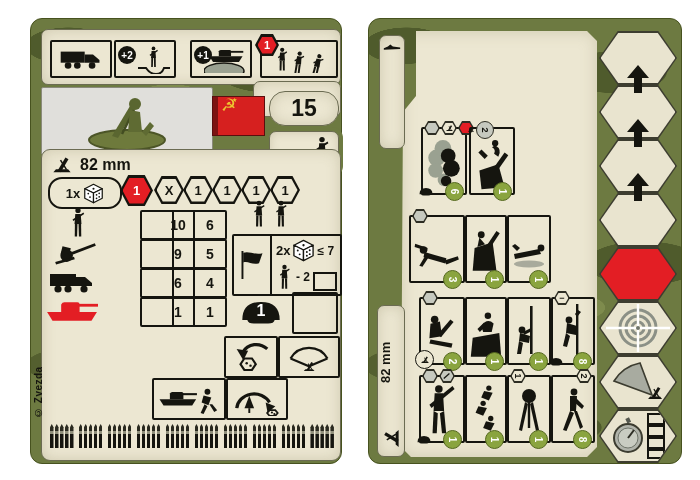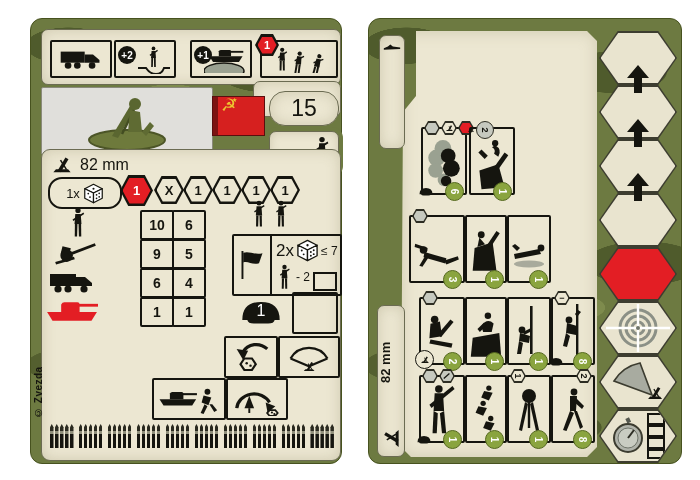--- a/index.html
+++ b/index.html
@@ -16,21 +16,21 @@
           radial-gradient(ellipse 75px 28px at 60% 92%, #4f5b2c 0 60%, transparent 61%),
           radial-gradient(ellipse 60px 24px at 45% 18%, #7e8b4d 0 60%, transparent 61%),
           radial-gradient(ellipse 55px 22px at 65% 65%, #7e8b4d 0 60%, transparent 61%);}
   #left-card{left:30px;top:18px;width:310px;height:444px;}
   #right-card{left:368px;top:18px;width:312px;height:444px;}
   .cream{position:absolute;background:#ece7d2;border:1px solid #6b6b52;border-radius:7px;
          box-shadow:inset 0 0 14px rgba(120,110,70,.25);}
   .punch{box-shadow:0 0 0 4px #6d7a41, inset 0 0 10px rgba(120,110,70,.25);}
   .kbox{position:absolute;border:2px solid #15150f;border-radius:2px;}
   .abs{position:absolute;}
-  .b{font-weight:normal;}
+  .b{font-weight:bold;}
   .ctr{display:flex;align-items:center;justify-content:center;}
   
   .hexo{position:absolute;width:30px;height:28px;
         clip-path:polygon(25% 0,75% 0,100% 50%,75% 100%,25% 100%,0 50%);background:#15150f;}
   .hexo .in{position:absolute;inset:2.5px;clip-path:polygon(25% 0,75% 0,100% 50%,75% 100%,25% 100%,0 50%);
         background:#ece7d2;display:flex;align-items:center;justify-content:center;
         font-weight:bold;font-size:13px;}
   .hexo.red .in{background:#e31e24;color:#fff;}
   
   .mhex{position:relative;width:16px;height:14px;
@@ -52,21 +52,21 @@
   
   .abox{position:absolute;border:2px solid #15150f;border-radius:2px;z-index:4;}
   .cost{position:absolute;right:1px;bottom:-8px;width:17px;height:17px;border-radius:50%;
         background:#8aa43f;border:1px solid #55691f;color:#fff;font-size:10px;font-weight:bold;
         display:flex;align-items:center;justify-content:center;transform:rotate(90deg);z-index:5;}
   .badges{position:absolute;top:-8px;left:1px;display:flex;gap:1px;z-index:5;}
   .ccirc{position:relative;width:16px;height:16px;border-radius:50%;background:#c6c9bf;
         border:1.5px solid #2e2e24;display:flex;align-items:center;justify-content:center;
         font-size:9px;font-weight:bold;}
   .mini-helmet{position:absolute;left:-5px;bottom:-4px;z-index:6;}
-  .cellv{display:flex;align-items:center;justify-content:center;font-weight:bold;font-size:14px;}
+  .cellv{display:flex;align-items:center;justify-content:center;font-weight:bold;font-size:14px;padding-left:21px;}
   .ammo-group{display:flex;gap:1.5px;}
   .bullet{width:3.5px;height:24px;
         background:linear-gradient(#2a2a20 0 30%, #90907c 30% 40%, #15150f 40% 100%);
         clip-path:polygon(50% 0,100% 14%,100% 100%,0 100%,0 14%);}
   .copyright{position:absolute;left:2px;top:336px;width:15px;height:74px;z-index:6;
         writing-mode:vertical-rl;transform:rotate(180deg);
         font-size:10px;font-weight:bold;color:#15150f;text-align:center;letter-spacing:.5px;}
   svg{display:block;}
 </style>
 </head>
@@ -299,21 +299,21 @@
     </div>
 
     <div class="kbox" style="left:190px;top:84px;width:106px;height:58px;display:flex;">
       <div style="width:36px;border-right:2px solid #15150f;display:flex;align-items:center;justify-content:center;">
         <svg width="28" height="40" viewBox="0 0 32 36" fill="#15150f">
             <use href="#sym-flag"></use>
           </svg>
       </div>
       <div style="flex:1;position:relative;">
         <div class="abs" style="left:4px;top:3px;display:flex;align-items:center;gap:2px;">
-          <span class="b" style="font-size:17px;">2x</span>
+          <span class="b" style="font-size:13px;">2x</span>
           <svg width="23" height="23" viewBox="0 0 24 24">
               <use href="#sym-die"></use>
             </svg>
           <span class="b" style="font-size:12px;">≤ 7</span>
         </div>
         <svg class="abs" style="left:6px;top:28px;" width="13" height="26" viewBox="0 0 20 40" fill="#15150f">
             <use href="#sym-soldier"></use>
           </svg>
         <span class="abs b" style="left:24px;top:34px;font-size:12px;">- 2</span>
         <div class="abs" style="right:3px;bottom:3px;width:20px;height:15px;border:2px solid #15150f;"></div>

